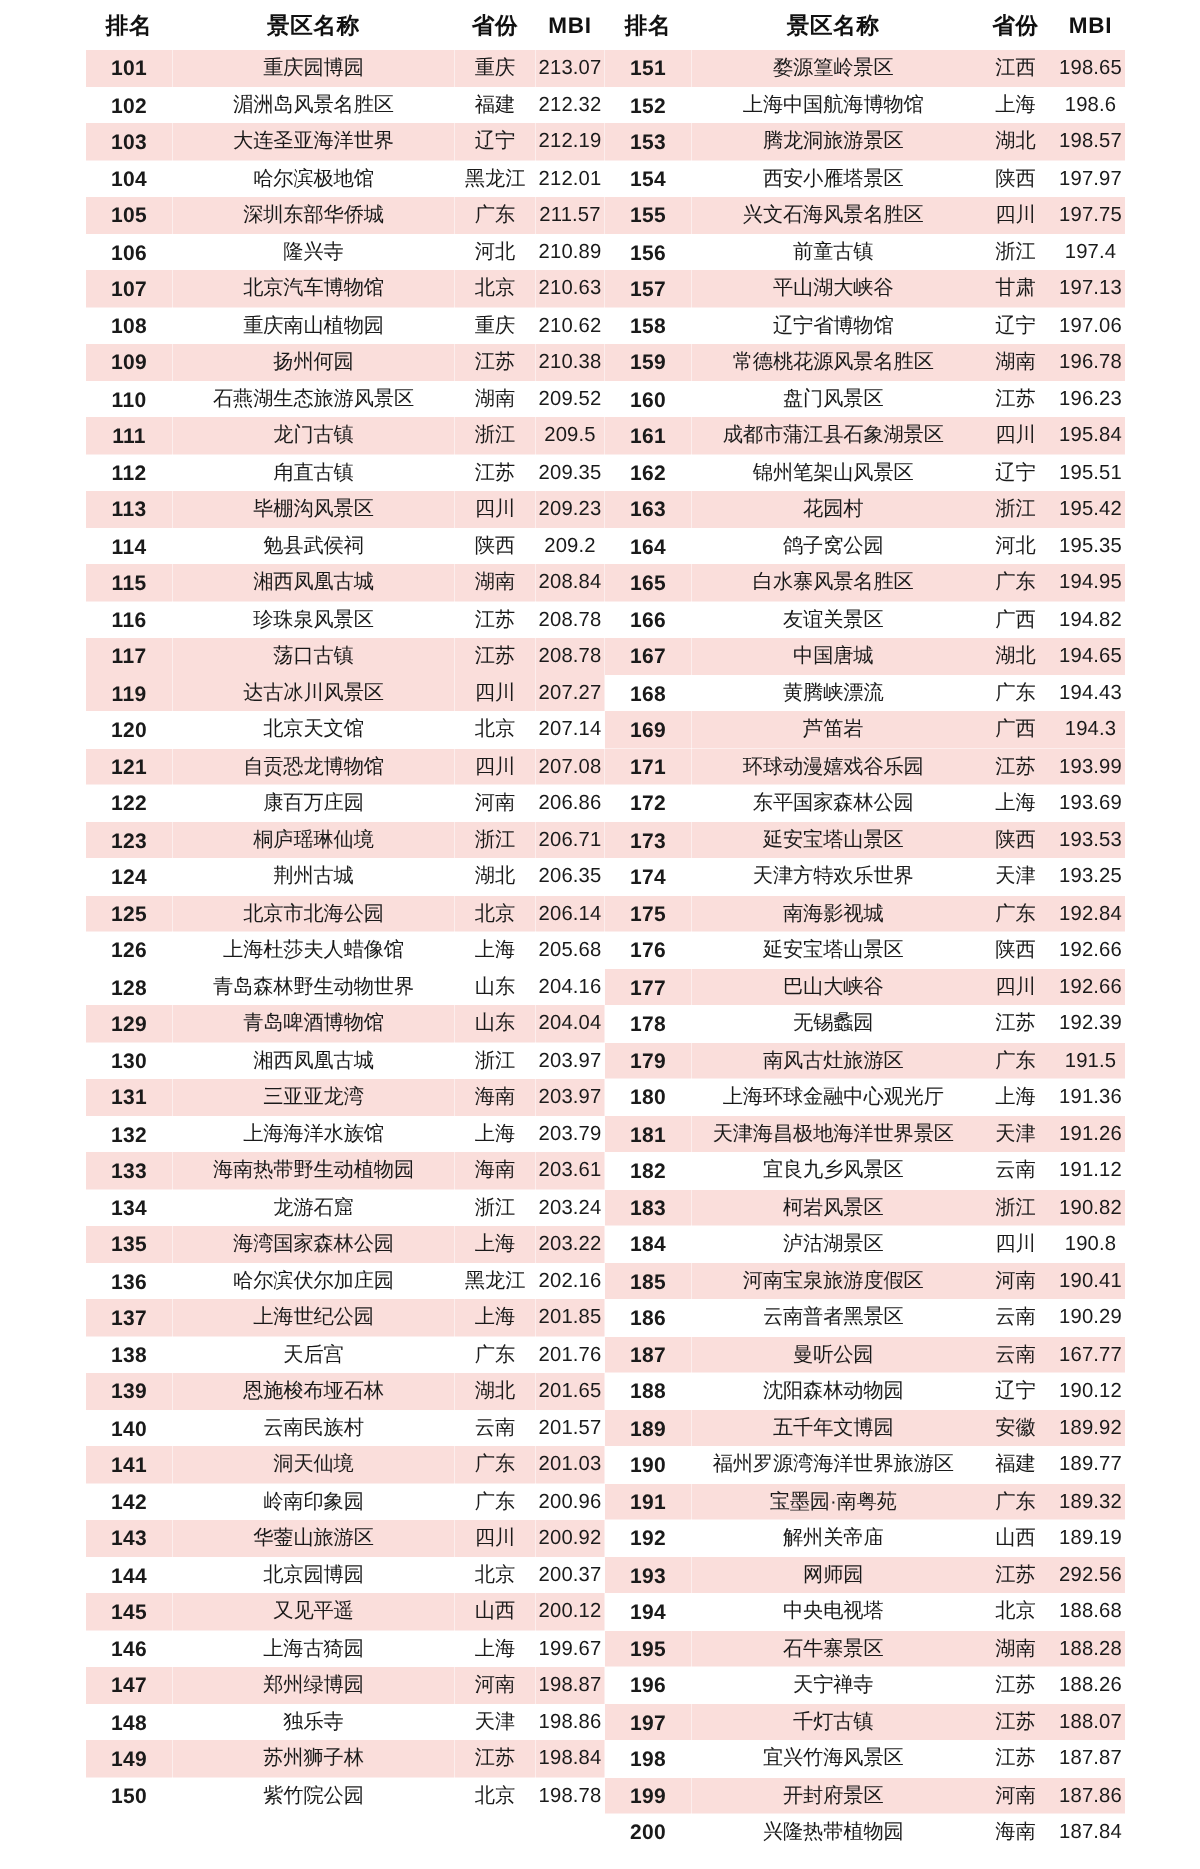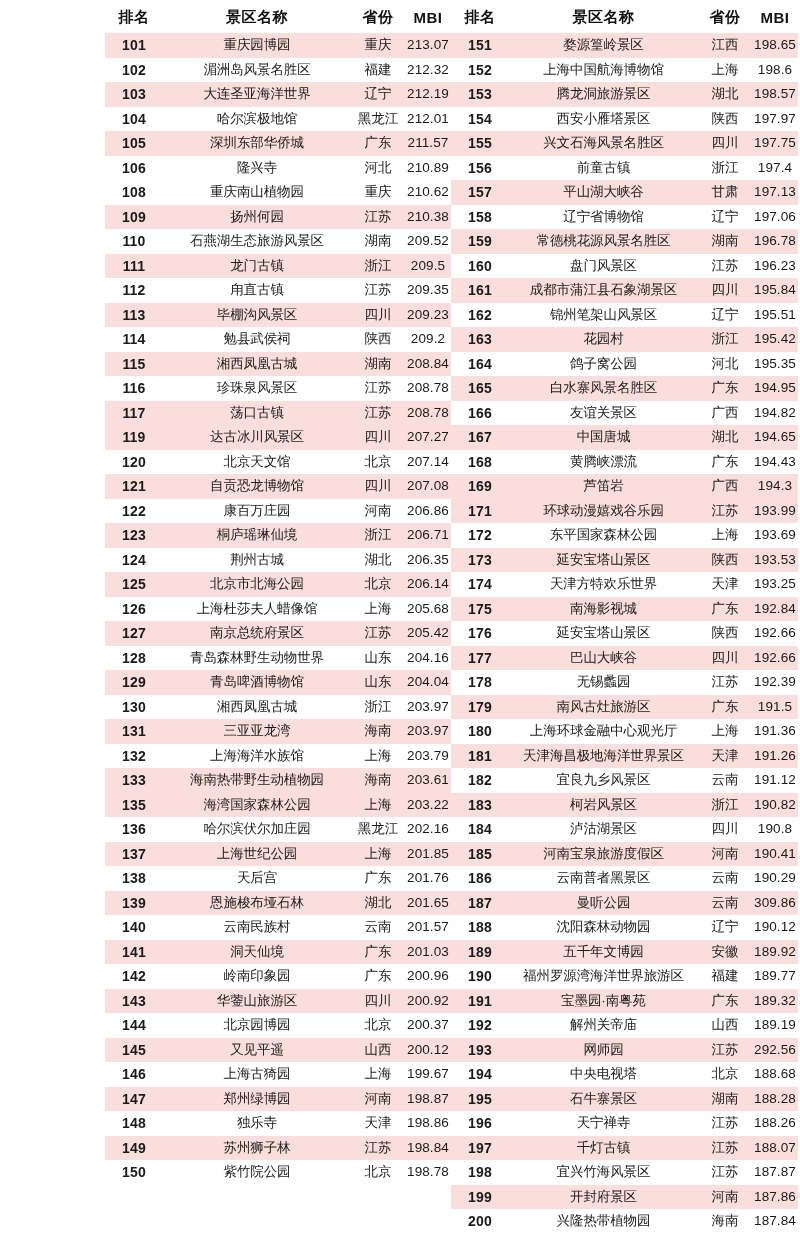--- a/index.html
+++ b/index.html
@@ -13,21 +13,20 @@
     background: #ffffff;
     font-family: "Liberation Sans", "DejaVu Sans", sans-serif;
     overflow: hidden;
   }
   #sheet {
     position: relative;
     width: 800px;
     height: 1246px;
     background: #ffffff;
     box-sizing: border-box;
-    padding-left: 48px;
   }
   .tables {
     display: flex;
     flex-direction: row;
     width: 800px;
     padding-left: 57px;
     padding-right: 50px;
     padding-top: 2px;
     box-sizing: border-box;
   }
@@ -150,20 +149,26 @@
               <td class="c-name">深圳东部华侨城</td>
               <td class="c-prov">广东</td>
               <td class="c-mbi">211.57</td>
             </tr>
             <tr class="even">
               <td class="c-rank">106</td>
               <td class="c-name">隆兴寺</td>
               <td class="c-prov">河北</td>
               <td class="c-mbi">210.89</td>
             </tr>
+            <tr class="odd">
+              <td class="c-rank">107</td>
+              <td class="c-name">北京汽车博物馆</td>
+              <td class="c-prov">北京</td>
+              <td class="c-mbi">210.63</td>
+            </tr>
             <tr class="even">
               <td class="c-rank">108</td>
               <td class="c-name">重庆南山植物园</td>
               <td class="c-prov">重庆</td>
               <td class="c-mbi">210.62</td>
             </tr>
             <tr class="odd">
               <td class="c-rank">109</td>
               <td class="c-name">扬州何园</td>
               <td class="c-prov">江苏</td>
@@ -258,26 +263,20 @@
               <td class="c-name">北京市北海公园</td>
               <td class="c-prov">北京</td>
               <td class="c-mbi">206.14</td>
             </tr>
             <tr class="even">
               <td class="c-rank">126</td>
               <td class="c-name">上海杜莎夫人蜡像馆</td>
               <td class="c-prov">上海</td>
               <td class="c-mbi">205.68</td>
             </tr>
-            <tr class="odd">
-              <td class="c-rank">127</td>
-              <td class="c-name">南京总统府景区</td>
-              <td class="c-prov">江苏</td>
-              <td class="c-mbi">205.42</td>
-            </tr>
             <tr class="even">
               <td class="c-rank">128</td>
               <td class="c-name">青岛森林野生动物世界</td>
               <td class="c-prov">山东</td>
               <td class="c-mbi">204.16</td>
             </tr>
             <tr class="odd">
               <td class="c-rank">129</td>
               <td class="c-name">青岛啤酒博物馆</td>
               <td class="c-prov">山东</td>
@@ -299,20 +298,26 @@
               <td class="c-rank">132</td>
               <td class="c-name">上海海洋水族馆</td>
               <td class="c-prov">上海</td>
               <td class="c-mbi">203.79</td>
             </tr>
             <tr class="odd">
               <td class="c-rank">133</td>
               <td class="c-name">海南热带野生动植物园</td>
               <td class="c-prov">海南</td>
               <td class="c-mbi">203.61</td>
+            </tr>
+            <tr class="even">
+              <td class="c-rank">134</td>
+              <td class="c-name">龙游石窟</td>
+              <td class="c-prov">浙江</td>
+              <td class="c-mbi">203.24</td>
             </tr>
             <tr class="odd">
               <td class="c-rank">135</td>
               <td class="c-name">海湾国家森林公园</td>
               <td class="c-prov">上海</td>
               <td class="c-mbi">203.22</td>
             </tr>
             <tr class="even">
               <td class="c-rank">136</td>
               <td class="c-name">哈尔滨伏尔加庄园</td>
@@ -631,21 +636,21 @@
             <tr class="even">
               <td class="c-rank">186</td>
               <td class="c-name">云南普者黑景区</td>
               <td class="c-prov">云南</td>
               <td class="c-mbi">190.29</td>
             </tr>
             <tr class="odd">
               <td class="c-rank">187</td>
               <td class="c-name">曼听公园</td>
               <td class="c-prov">云南</td>
-              <td class="c-mbi">309.86</td>
+              <td class="c-mbi">167.77</td>
             </tr>
             <tr class="even">
               <td class="c-rank">188</td>
               <td class="c-name">沈阳森林动物园</td>
               <td class="c-prov">辽宁</td>
               <td class="c-mbi">190.12</td>
             </tr>
             <tr class="odd">
               <td class="c-rank">189</td>
               <td class="c-name">五千年文博园</td>

